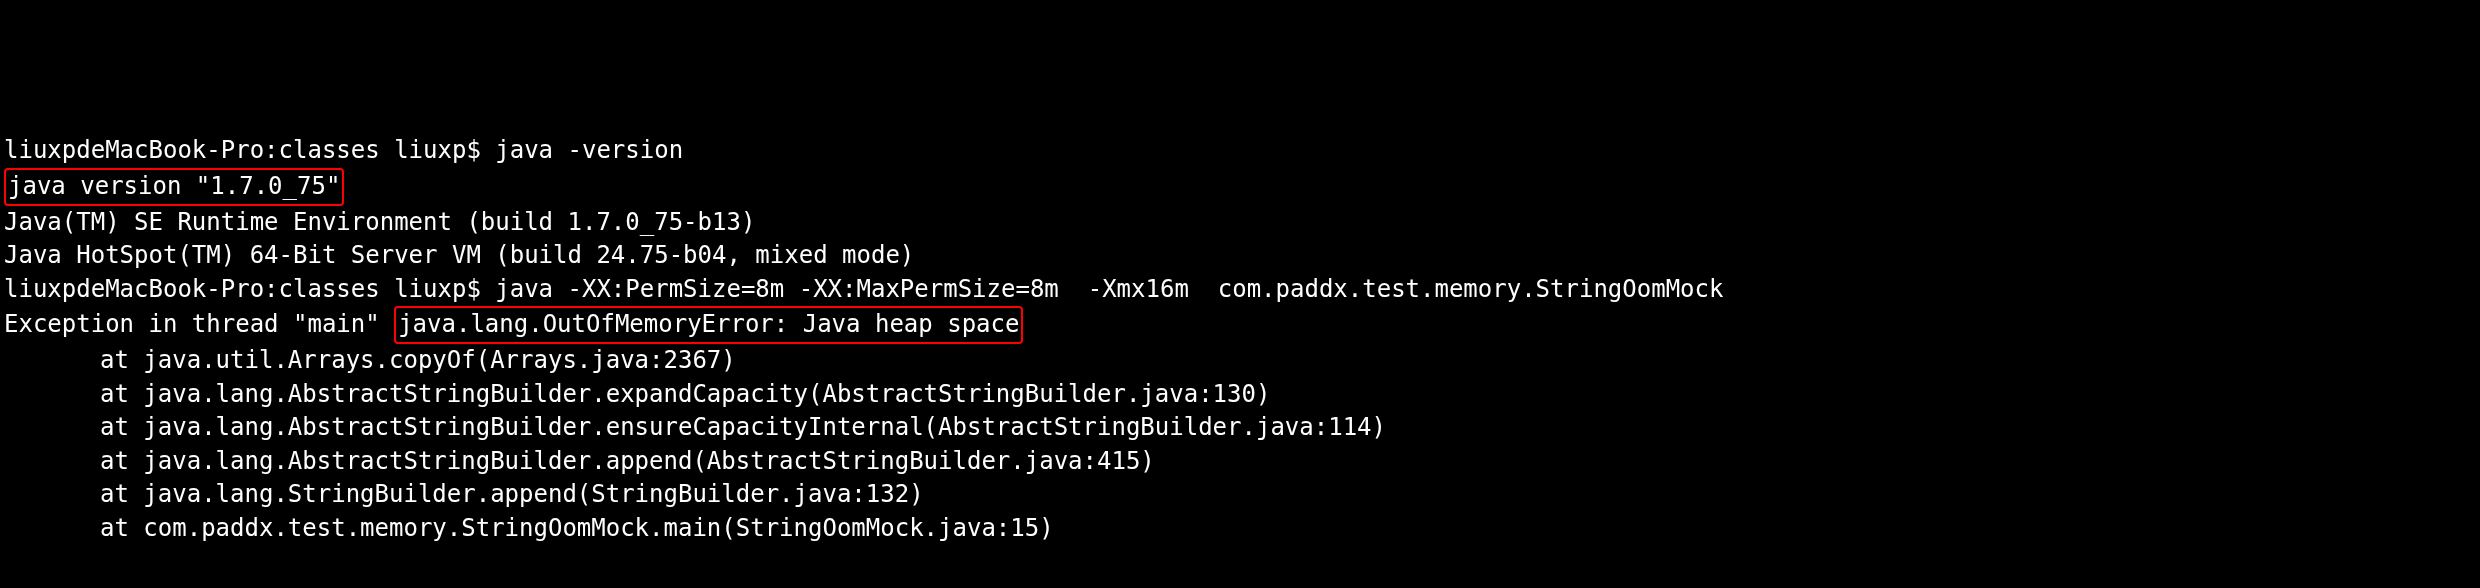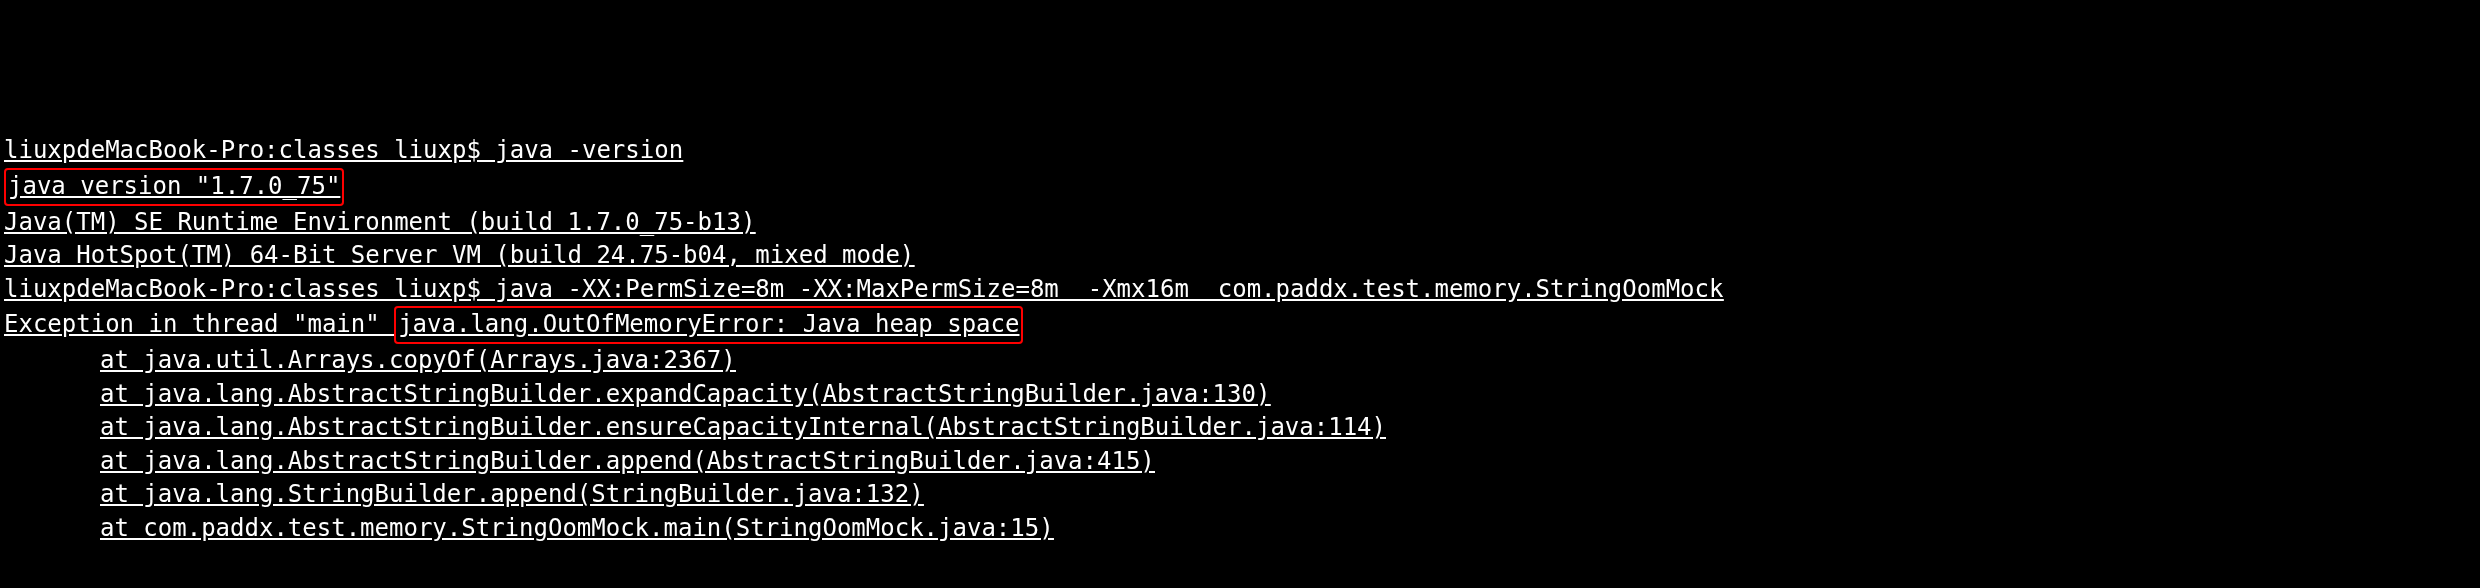--- a/index.html
+++ b/index.html
@@ -1,19 +1,18 @@
 <!DOCTYPE html>
 <html><head>
   <meta charset="utf-8">
   <style>
     * {
       margin: 0;
       padding: 0;
       box-sizing: border-box;
-      text-decoration: underline;
     }
     body {
       background-color: #000000;
       color: #ffffff;
       font-family: "Menlo", "Monaco", "Consolas", monospace;
       font-size: 24px;
       line-height: 1.4;
       padding: 0;
       white-space: pre;
       overflow-x: auto;

